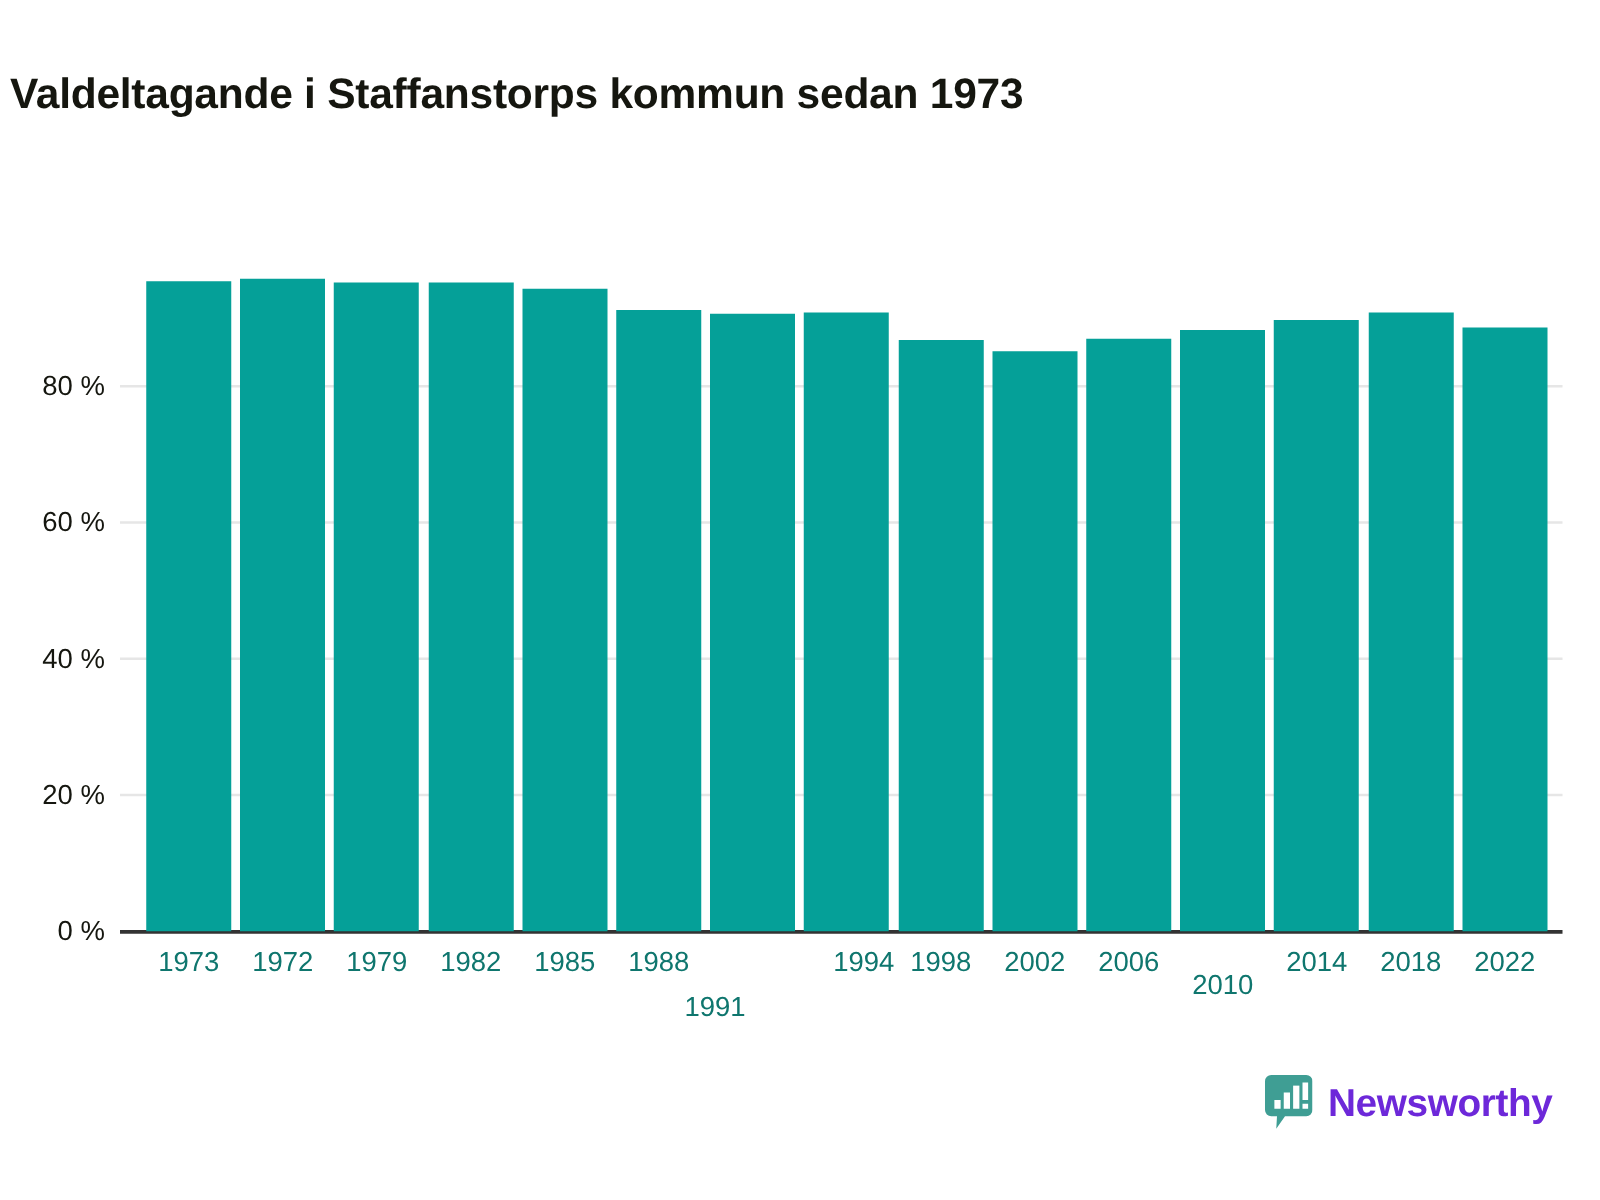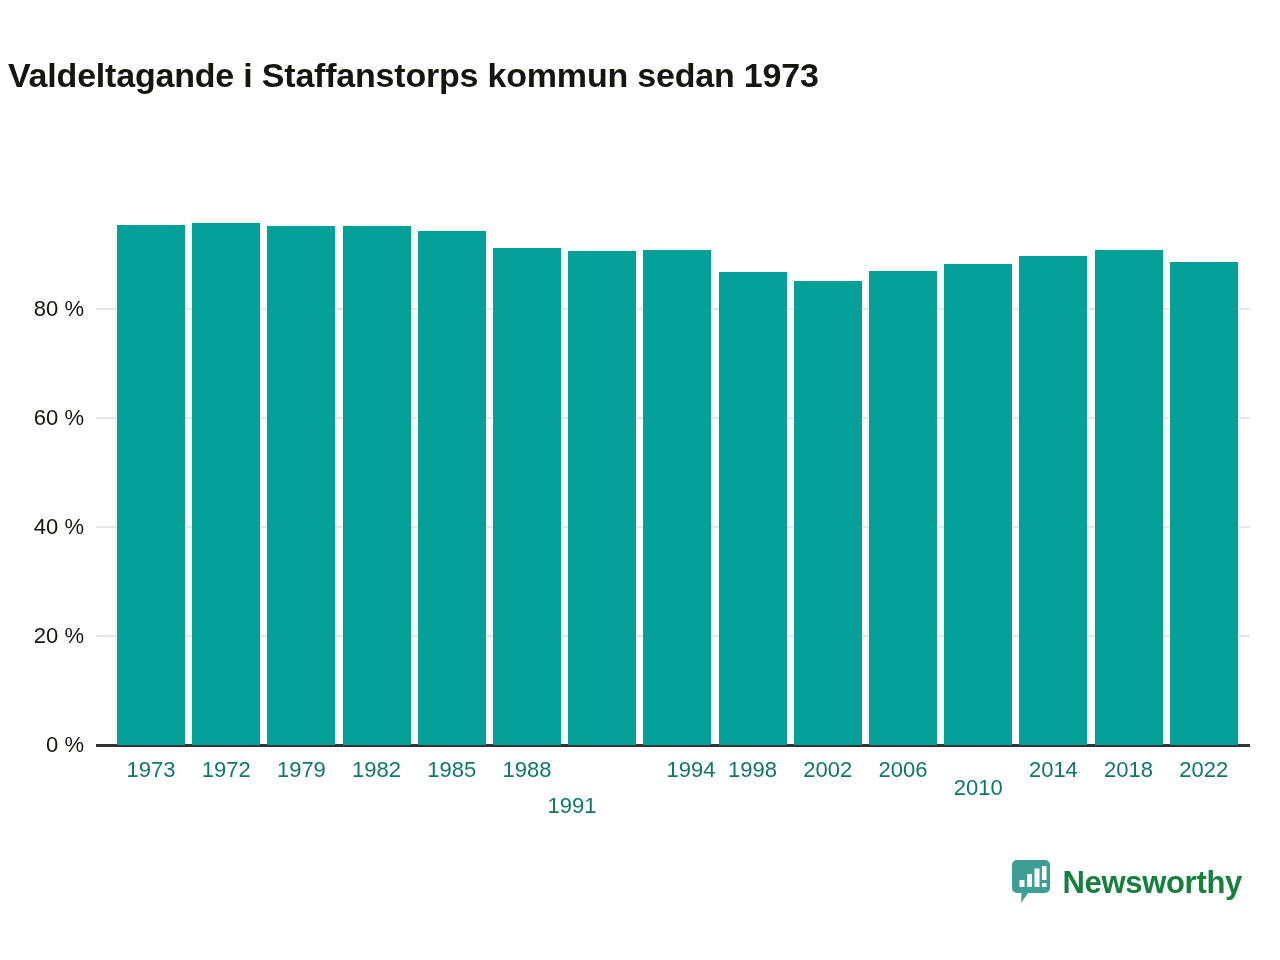--- a/index.html
+++ b/index.html
@@ -113,21 +113,21 @@
     gap: 12px;
   }
   .logo-mark {
     width: 38px;
     height: 44px;
     position: relative;
   }
   .logo-word {
     font-size: 31px;
     font-weight: bold;
-    color: #15803d;
+    color: #6d28d9;
     letter-spacing: -0.3px;
     line-height: 1;
   }
 </style>
 </head>
 <body>
 
 <div class="page">
 
   <div class="chart-title">Valdeltagande i Staffanstorps kommun sedan 1973</div>

